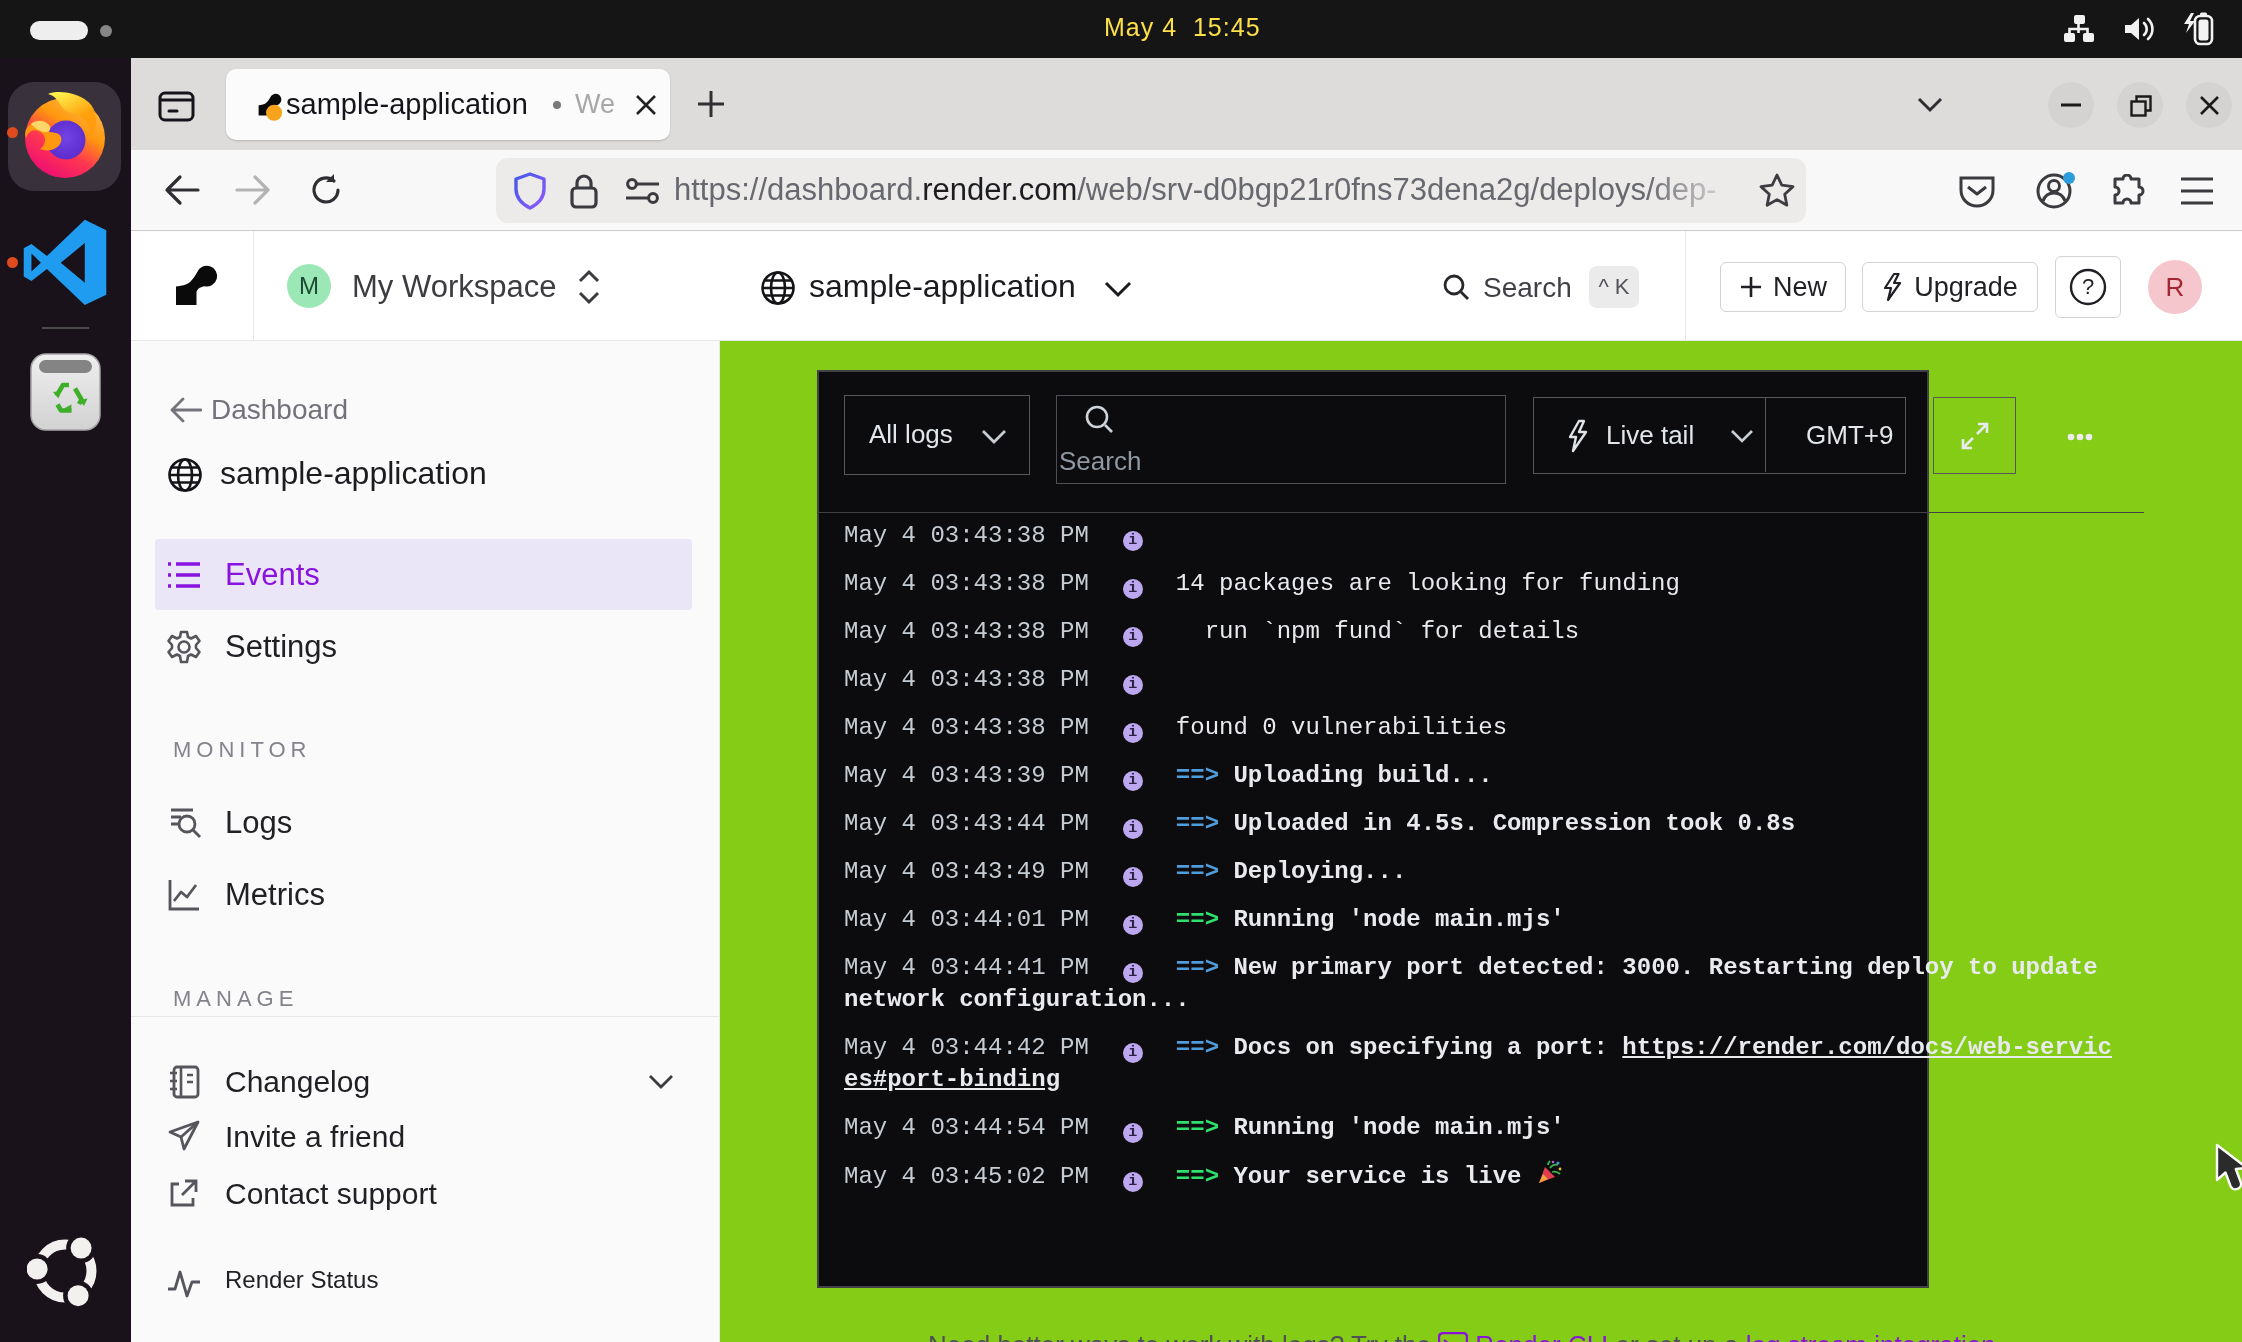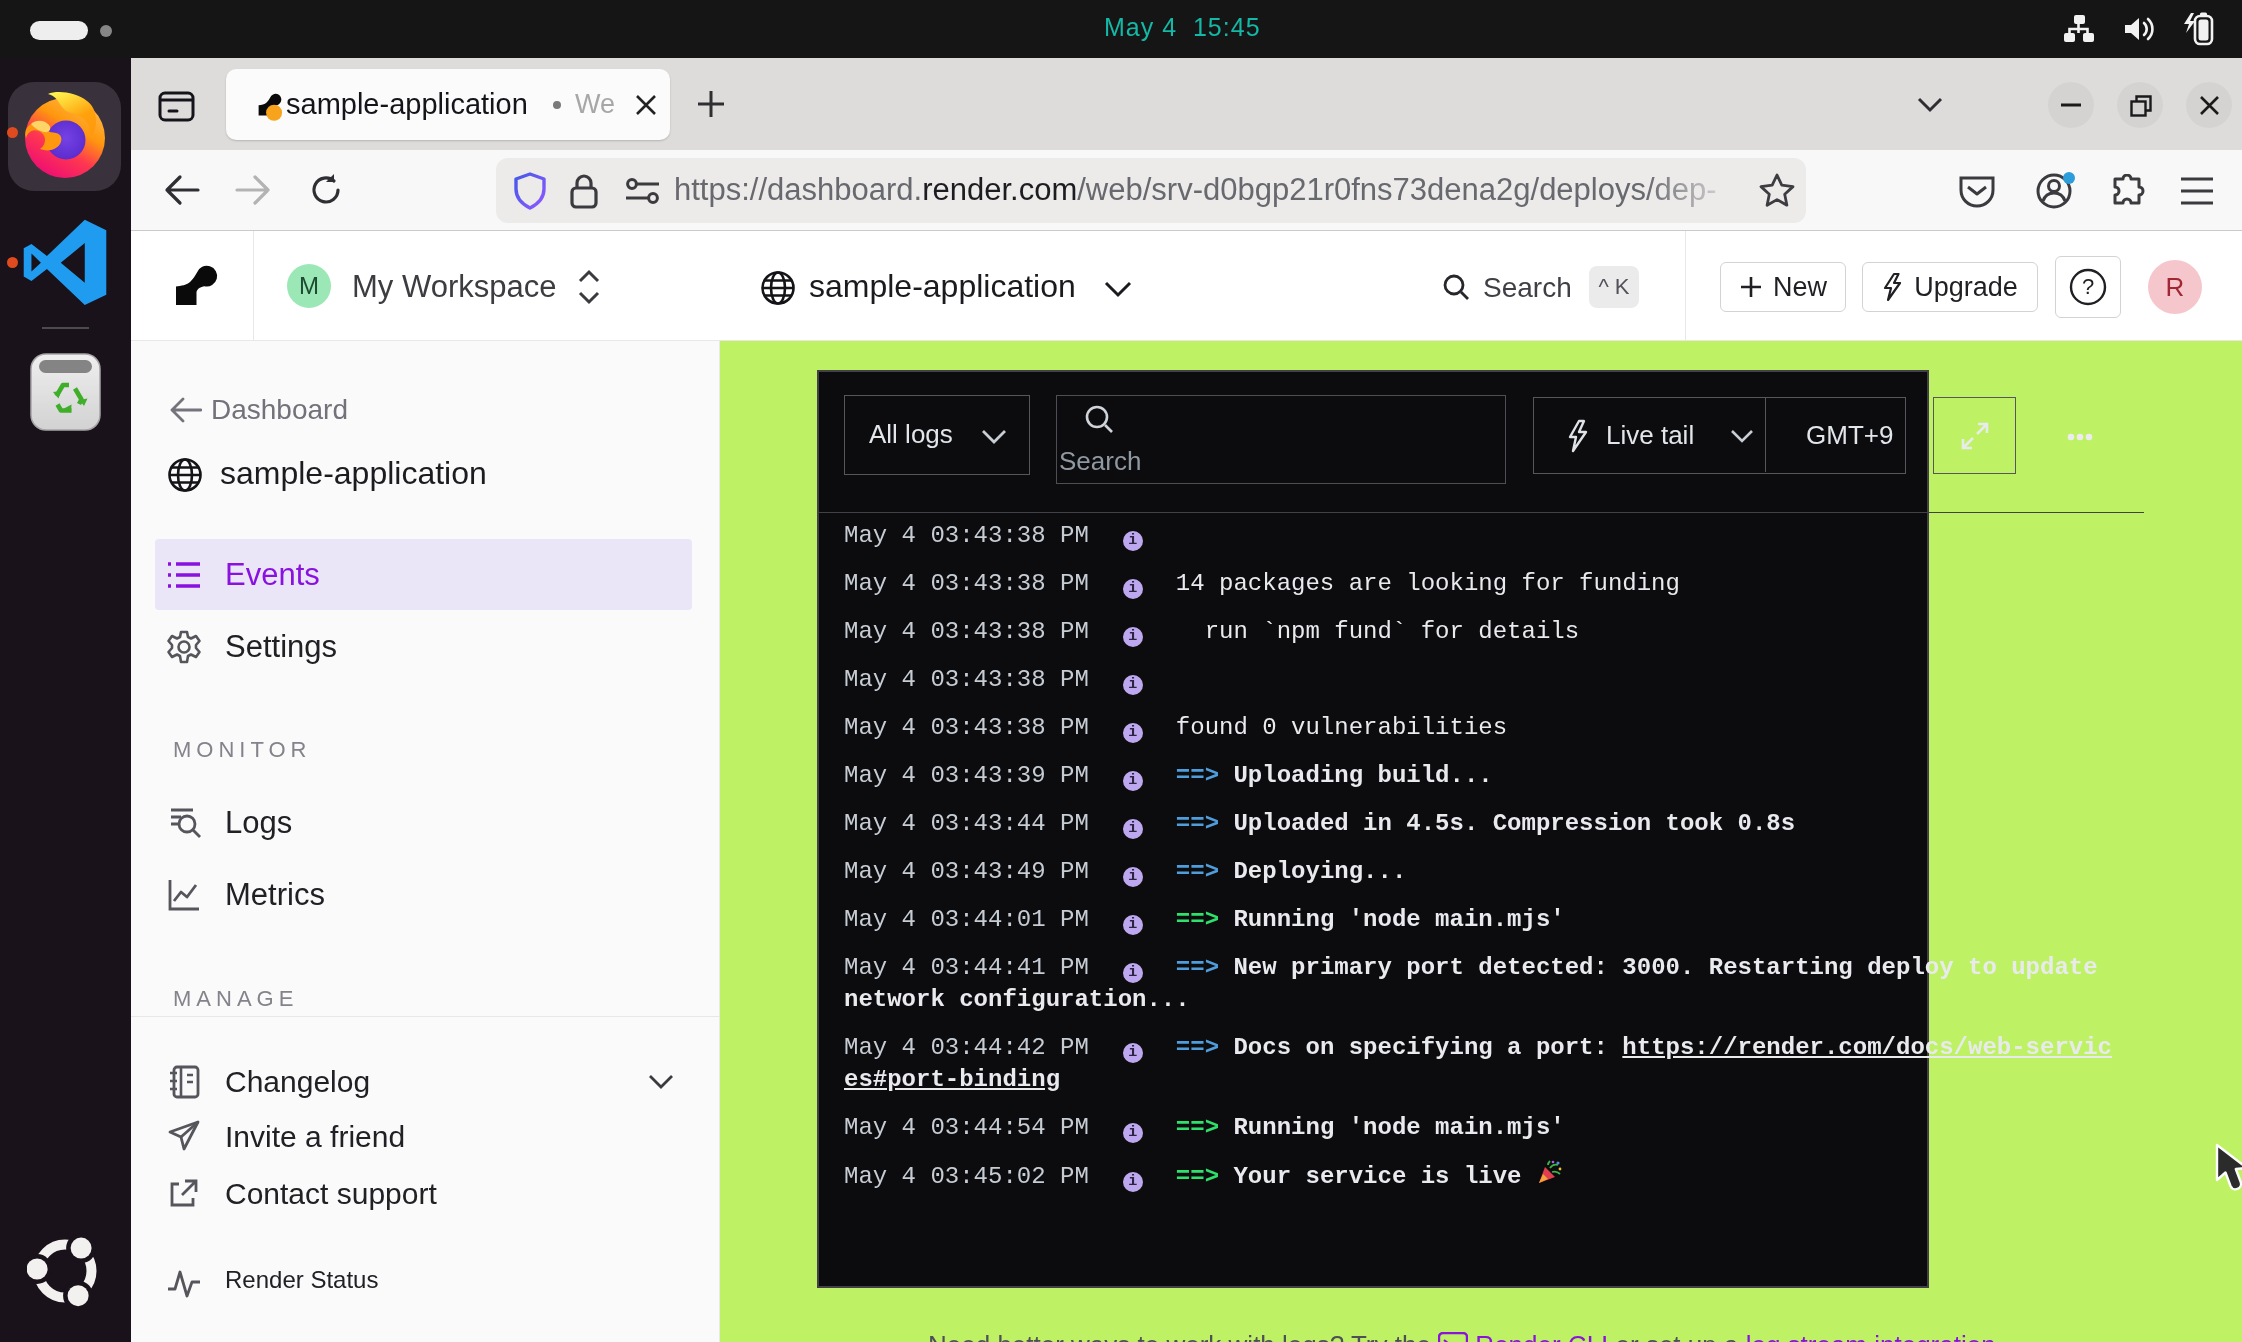--- a/index.html
+++ b/index.html
@@ -3,27 +3,27 @@
 <meta charset="utf-8">
 <style>
   * { margin:0; padding:0; box-sizing:border-box; }
   html,body { width:2242px; height:1342px; overflow:hidden; background:#fff;
     font-family:"Liberation Sans", sans-serif; }
   .abs { position:absolute; }
   
   #topbar { left:0; top:0; width:2242px; height:58px; background:#151515; }
   #pill { left:30px; top:21px; width:58px; height:19px; border-radius:10px; background:#eeeeee; }
   #wsdot { left:100px; top:25px; width:12px; height:12px; border-radius:50%; background:#868686; }
-  #clock { left:1104px; top:13px; color:#14b8a6; font-size:25px; letter-spacing:1px; }
+  #clock { left:1104px; top:13px; color:#fde047; font-size:25px; letter-spacing:1px; }
   
   #dock { left:0; top:58px; width:131px; height:1284px; background:#1a121a; }
   #fftile { left:8px; top:24px; width:113px; height:109px; border-radius:26px; background:#39323c; }
   .dockdot { width:11px; height:11px; border-radius:50%; background:#df4b1e; }
   
-  #win { left:131px; top:58px; width:2111px; height:1284px; background:#bef264; }
+  #win { left:131px; top:58px; width:2111px; height:1284px; background:#84cc16; }
   #tabbar { left:0; top:0; width:2111px; height:92px; background:#dedcdb; }
   #tab { left:95px; top:11px; width:444px; height:71px; background:#fbfbfb; border-radius:10px;
          box-shadow:0 1px 2px rgba(0,0,0,0.18); }
   #tabtitle { left:60px; top:19px; font-size:29px; color:#15141a; }
   #tabdot { left:327px; top:32px; width:8px; height:8px; border-radius:50%; background:#7a7a7a; }
   #tabwe { left:349px; top:20px; font-size:27px; color:#a7a7a7; }
   .winbtn { width:46px; height:46px; border-radius:50%; background:#d5d3d2; top:24px; }
   
   #toolbar { left:0; top:92px; width:2111px; height:81px; background:#f9f8f8; border-bottom:1px solid #cccbca; }
   #urlbar { left:365px; top:8px; width:1310px; height:65px; background:#ecebea; border-radius:12px; }

